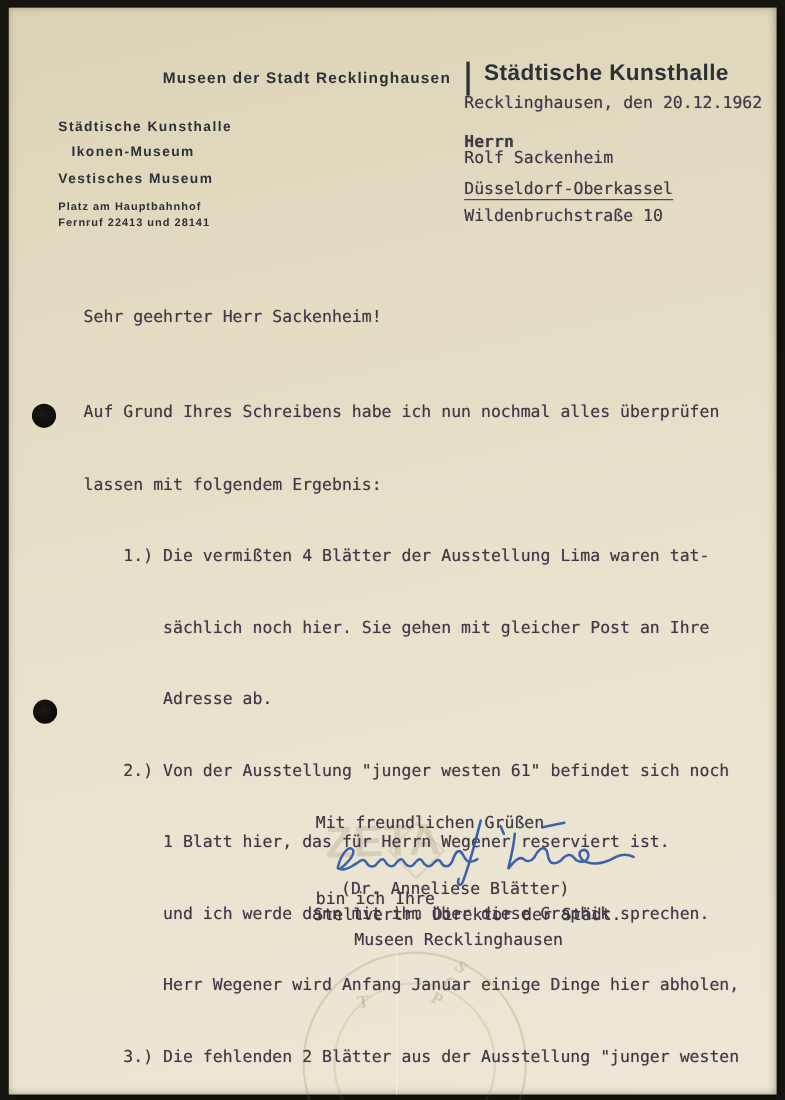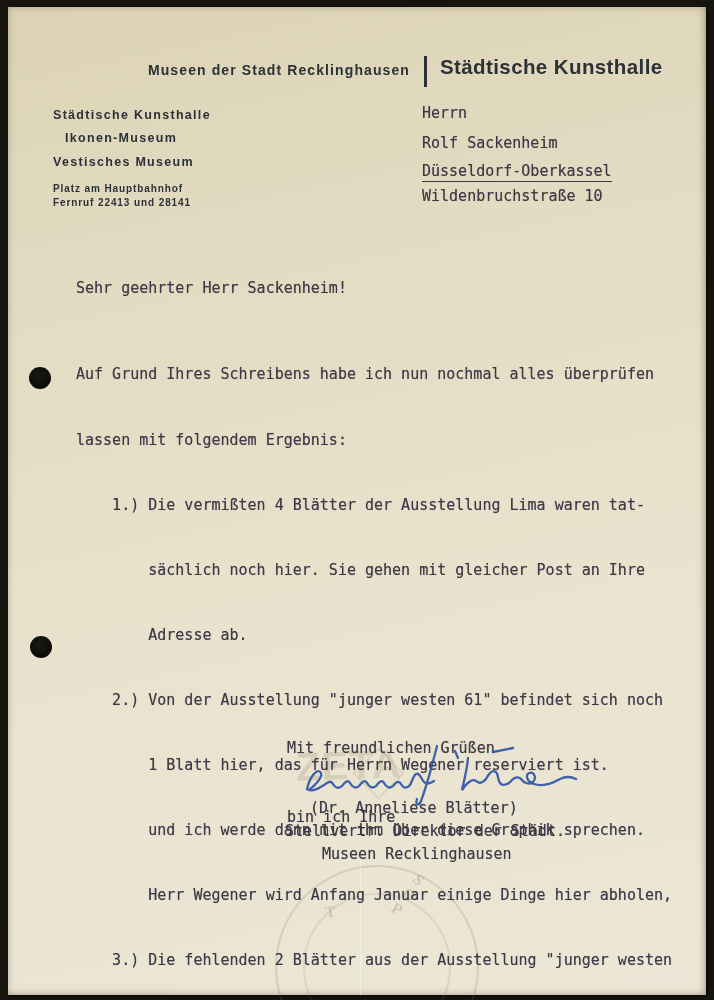--- a/index.html
+++ b/index.html
@@ -73,21 +73,22 @@
     <div class="print lh-org">Museen der Stadt Recklinghausen</div>
     <div class="lh-bar"></div>
     <div class="print lh-title">Städtische Kunsthalle</div>
 
     <div class="print lh-inst" style="top:101px;">Städtische Kunsthalle</div>
     <div class="print lh-inst" style="top:124px;padding-left:12px;">Ikonen-Museum</div>
     <div class="print lh-inst" style="top:148px;">Vestisches Museum</div>
     <div class="print lh-addr" style="top:176px;">Platz am Hauptbahnhof</div>
     <div class="print lh-addr" style="top:190px;">Fernruf 22413 und 28141</div>
 
-    <div class="type rcp" style="top:96px;">Herrn</div>
+    <div class="type date-line">Recklinghausen, den 20.12.1962</div>
+    <div class="type rcp" style="top:112px;font-weight:bold;">Herrn</div>
     <div class="type rcp" style="top:126px;">Rolf Sackenheim</div>
     <div class="type rcp" style="top:154px;"><span class="rcp-underline">Düsseldorf-Oberkassel</span></div>
     <div class="type rcp" style="top:179px;">Wildenbruchstraße 10</div>
 
     <div class="type greeting">Sehr geehrter Herr Sackenheim!</div>
 
     <div class="type body-block">
       <div>Auf Grund Ihres Schreibens habe ich nun nochmal alles überprüfen</div>
       <div>lassen mit folgendem Ergebnis:</div>
       <div>    1.) Die vermißten 4 Blätter der Ausstellung Lima waren tat-</div>

